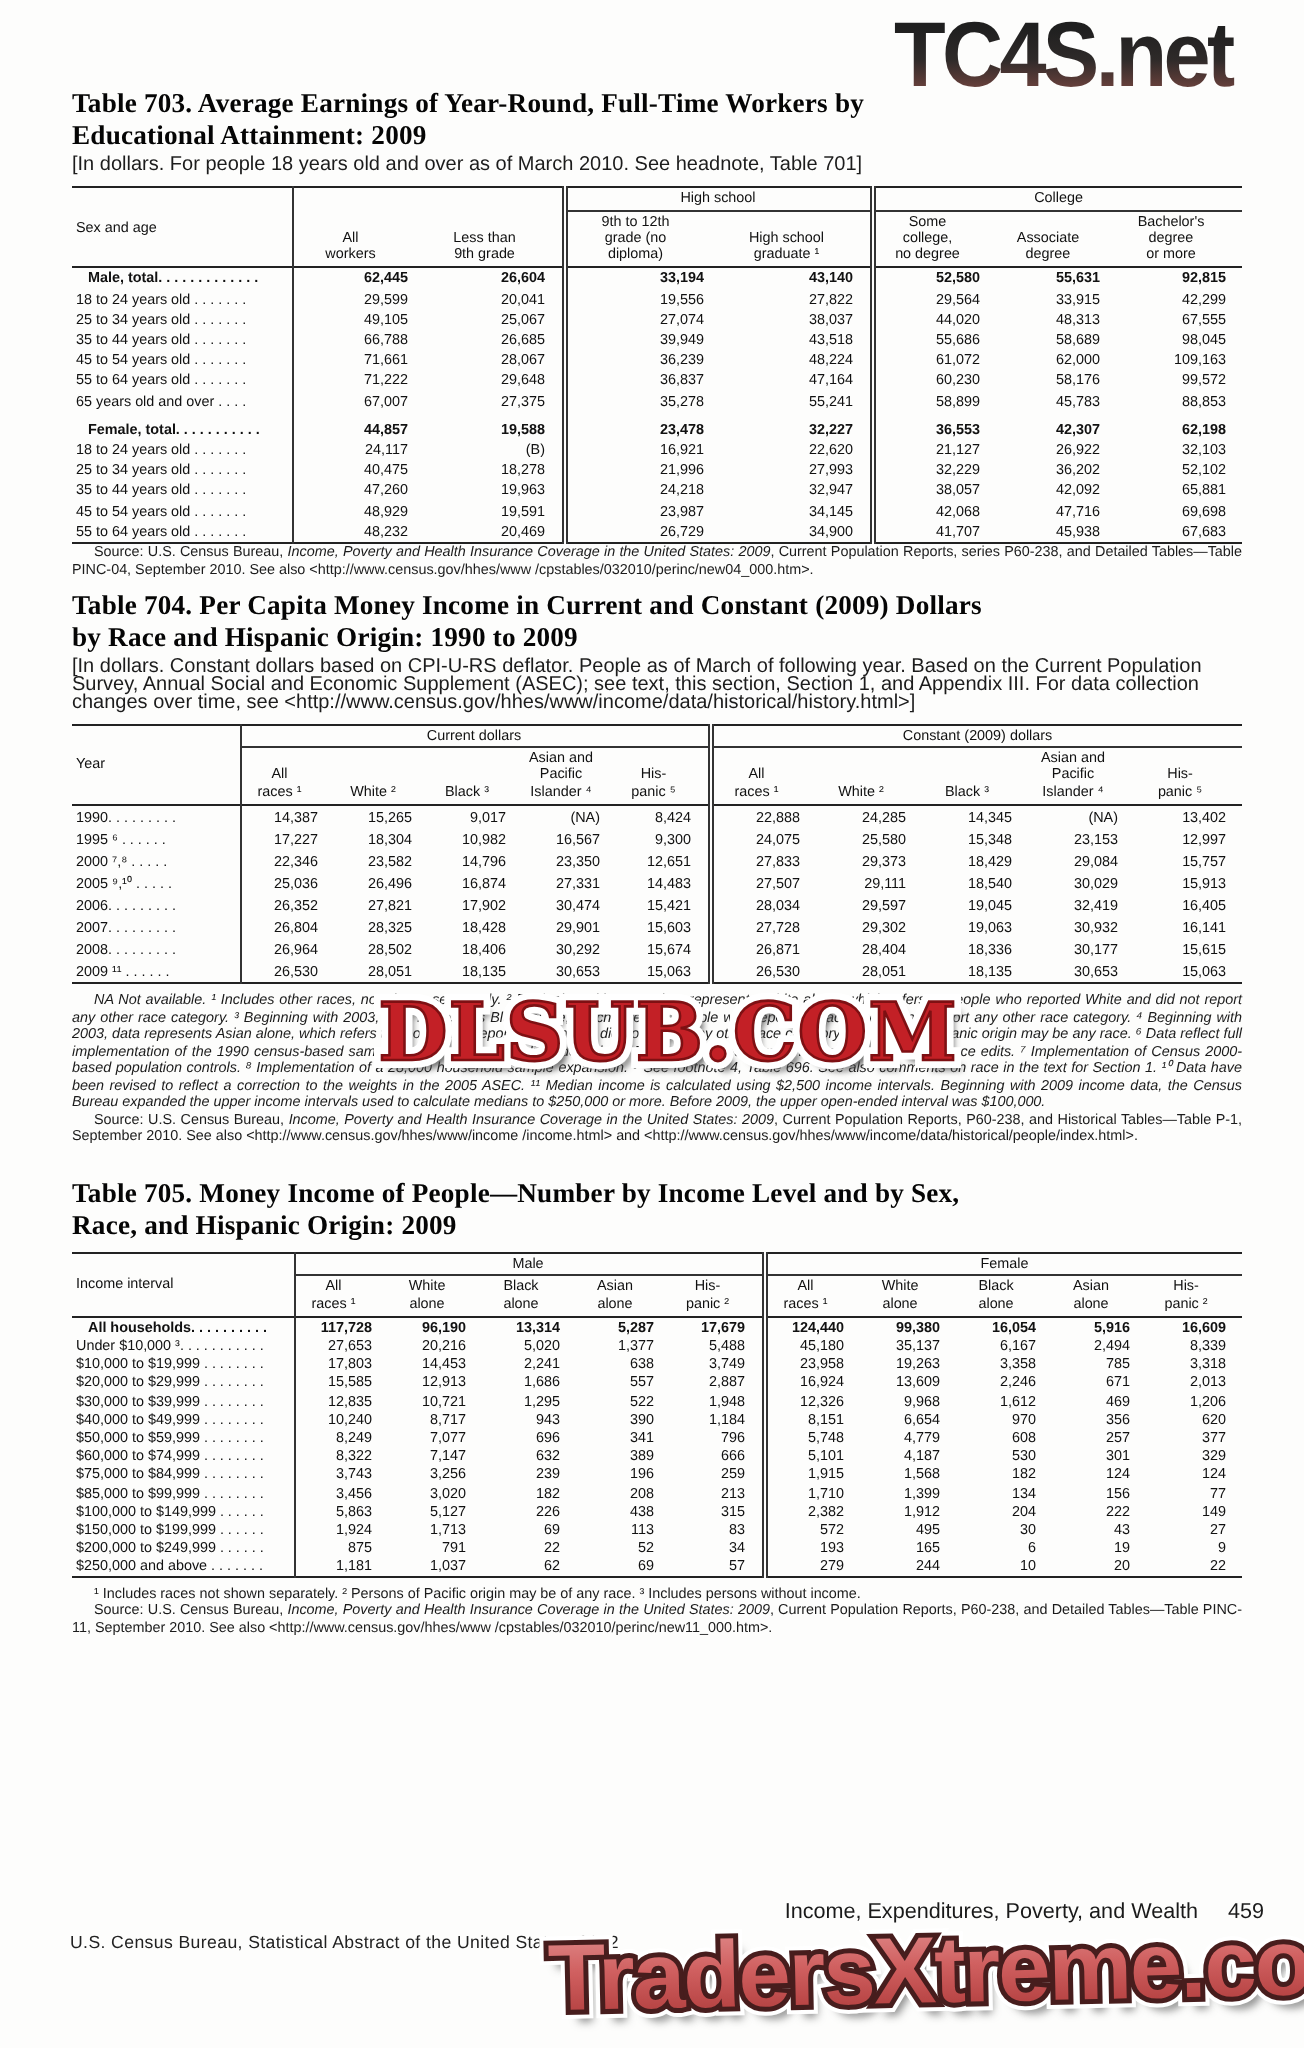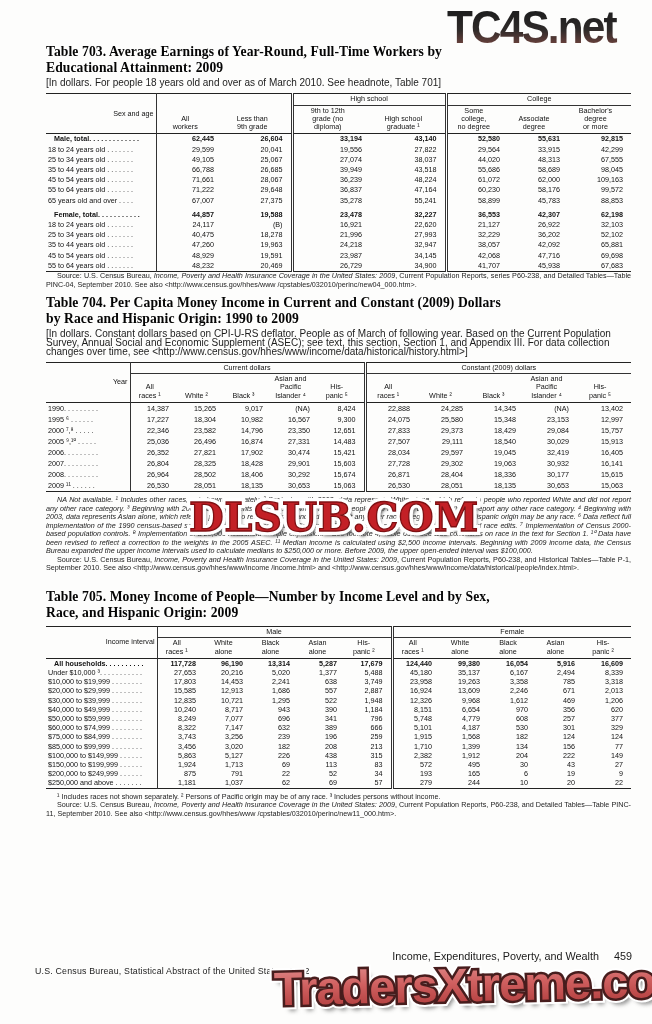--- a/index.html
+++ b/index.html
@@ -1,37 +1,37 @@
 <!DOCTYPE html>
 <html><head>
 <meta charset="utf-8">
 <style>
   * { margin:0; padding:0; box-sizing:border-box; }
   html,body { width:652px; height:1024px; }
   body {
     position:relative; background:#fdfdfc; color:#161616;
     font-family:"Liberation Sans", sans-serif; overflow:hidden;
   }
-  .content { position:absolute; left:46px; top:0; width:585px; }
+  .content { position:absolute; left:36px; top:0; width:585px; }
 
   .tbl-title {
     font-family:"Liberation Serif", serif; font-weight:bold;
     font-size:13.6px; line-height:16.2px; color:#050505; letter-spacing:0.1px;
   }
   .headnote { font-size:10px; line-height:8.8px; margin-top:3px; color:#1c1c1c; }
 
   table { border-collapse:collapse; table-layout:fixed; width:585px;
           border-top:1.6px solid #222; border-bottom:1.6px solid #222; }
   thead { border-bottom:1.3px solid #222; }
   th { font-weight:normal; }
   thead th {
     font-size:7.2px; line-height:8.3px; vertical-align:bottom;
     text-align:center; padding:1px 8px 2px 0; white-space:pre-line; color:#111;
   }
-  th.lblh { text-align:right; vertical-align:middle; padding:0 2px; white-space:normal; }
+  th.lblh { text-align:left; vertical-align:middle; padding:0 2px; white-space:normal; }
   tr.spanner th.sp { text-align:center; vertical-align:bottom; padding:1px 0 1px 0;
                      border-bottom:0.8px solid #333; }
   tr.spanner th.nosp { border-bottom:none; }
   .vs { border-left:1px solid #333; }
   .vd { border-left:3px double #333; }
   tbody td {
     font-size:7.2px; text-align:right; padding:0 8px 0 0;
     white-space:nowrap; overflow:hidden; color:#111;
   }
   #t703 tbody td { line-height:10.2px; }

